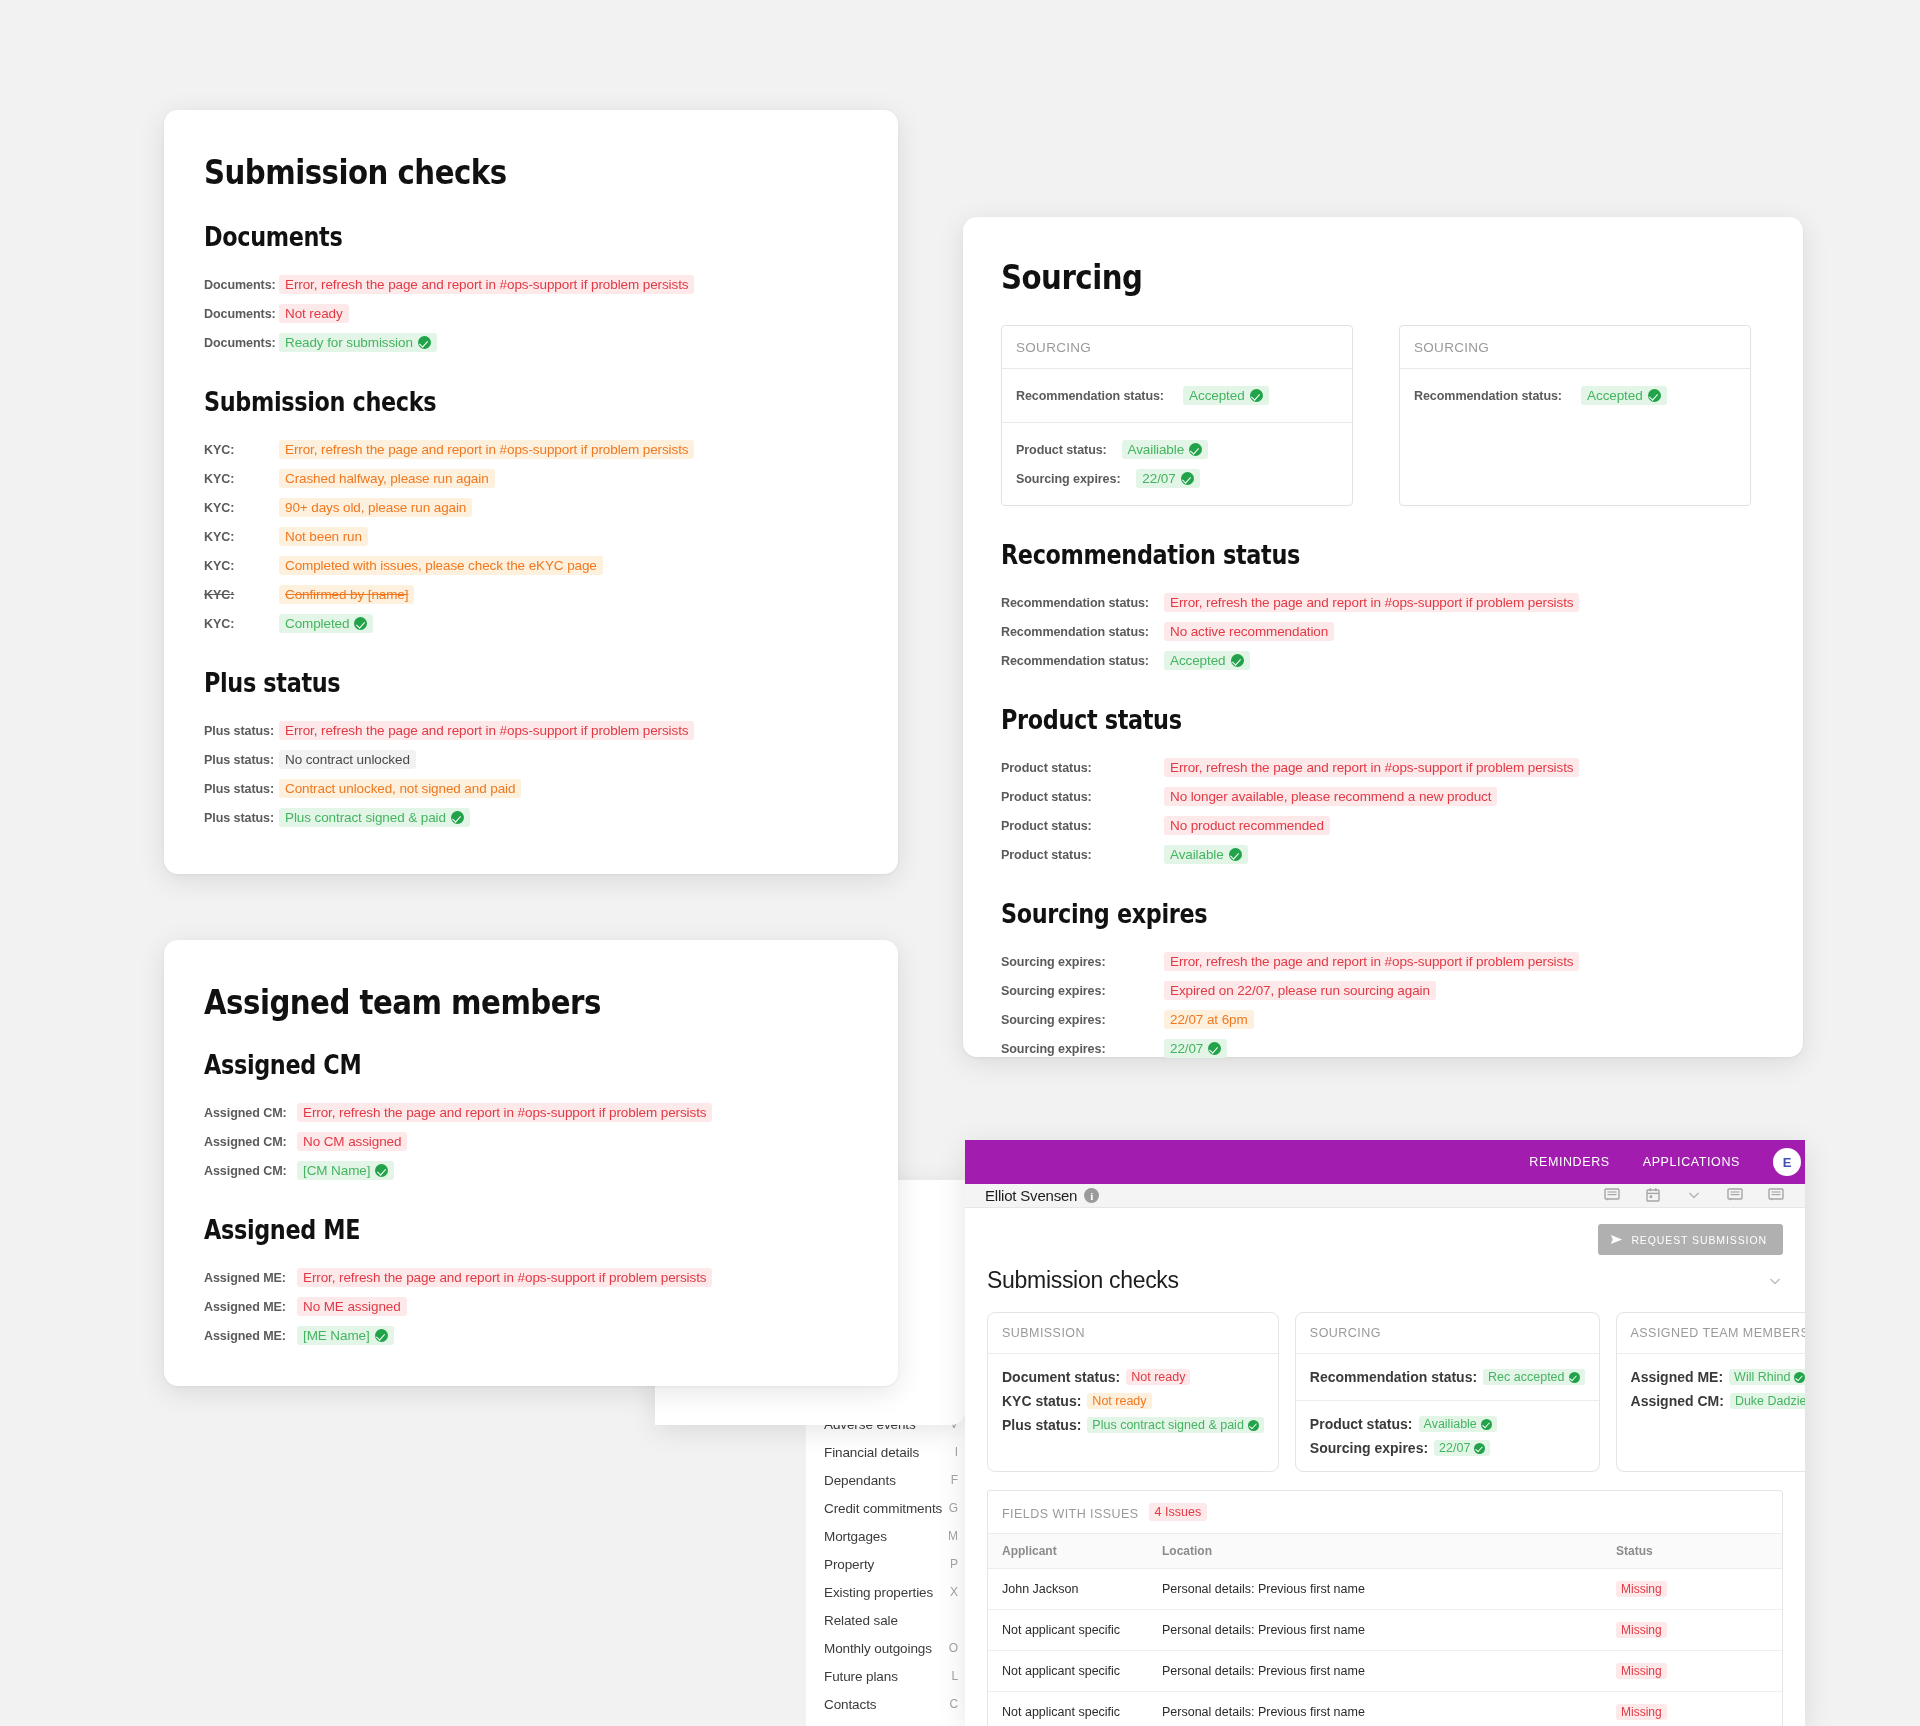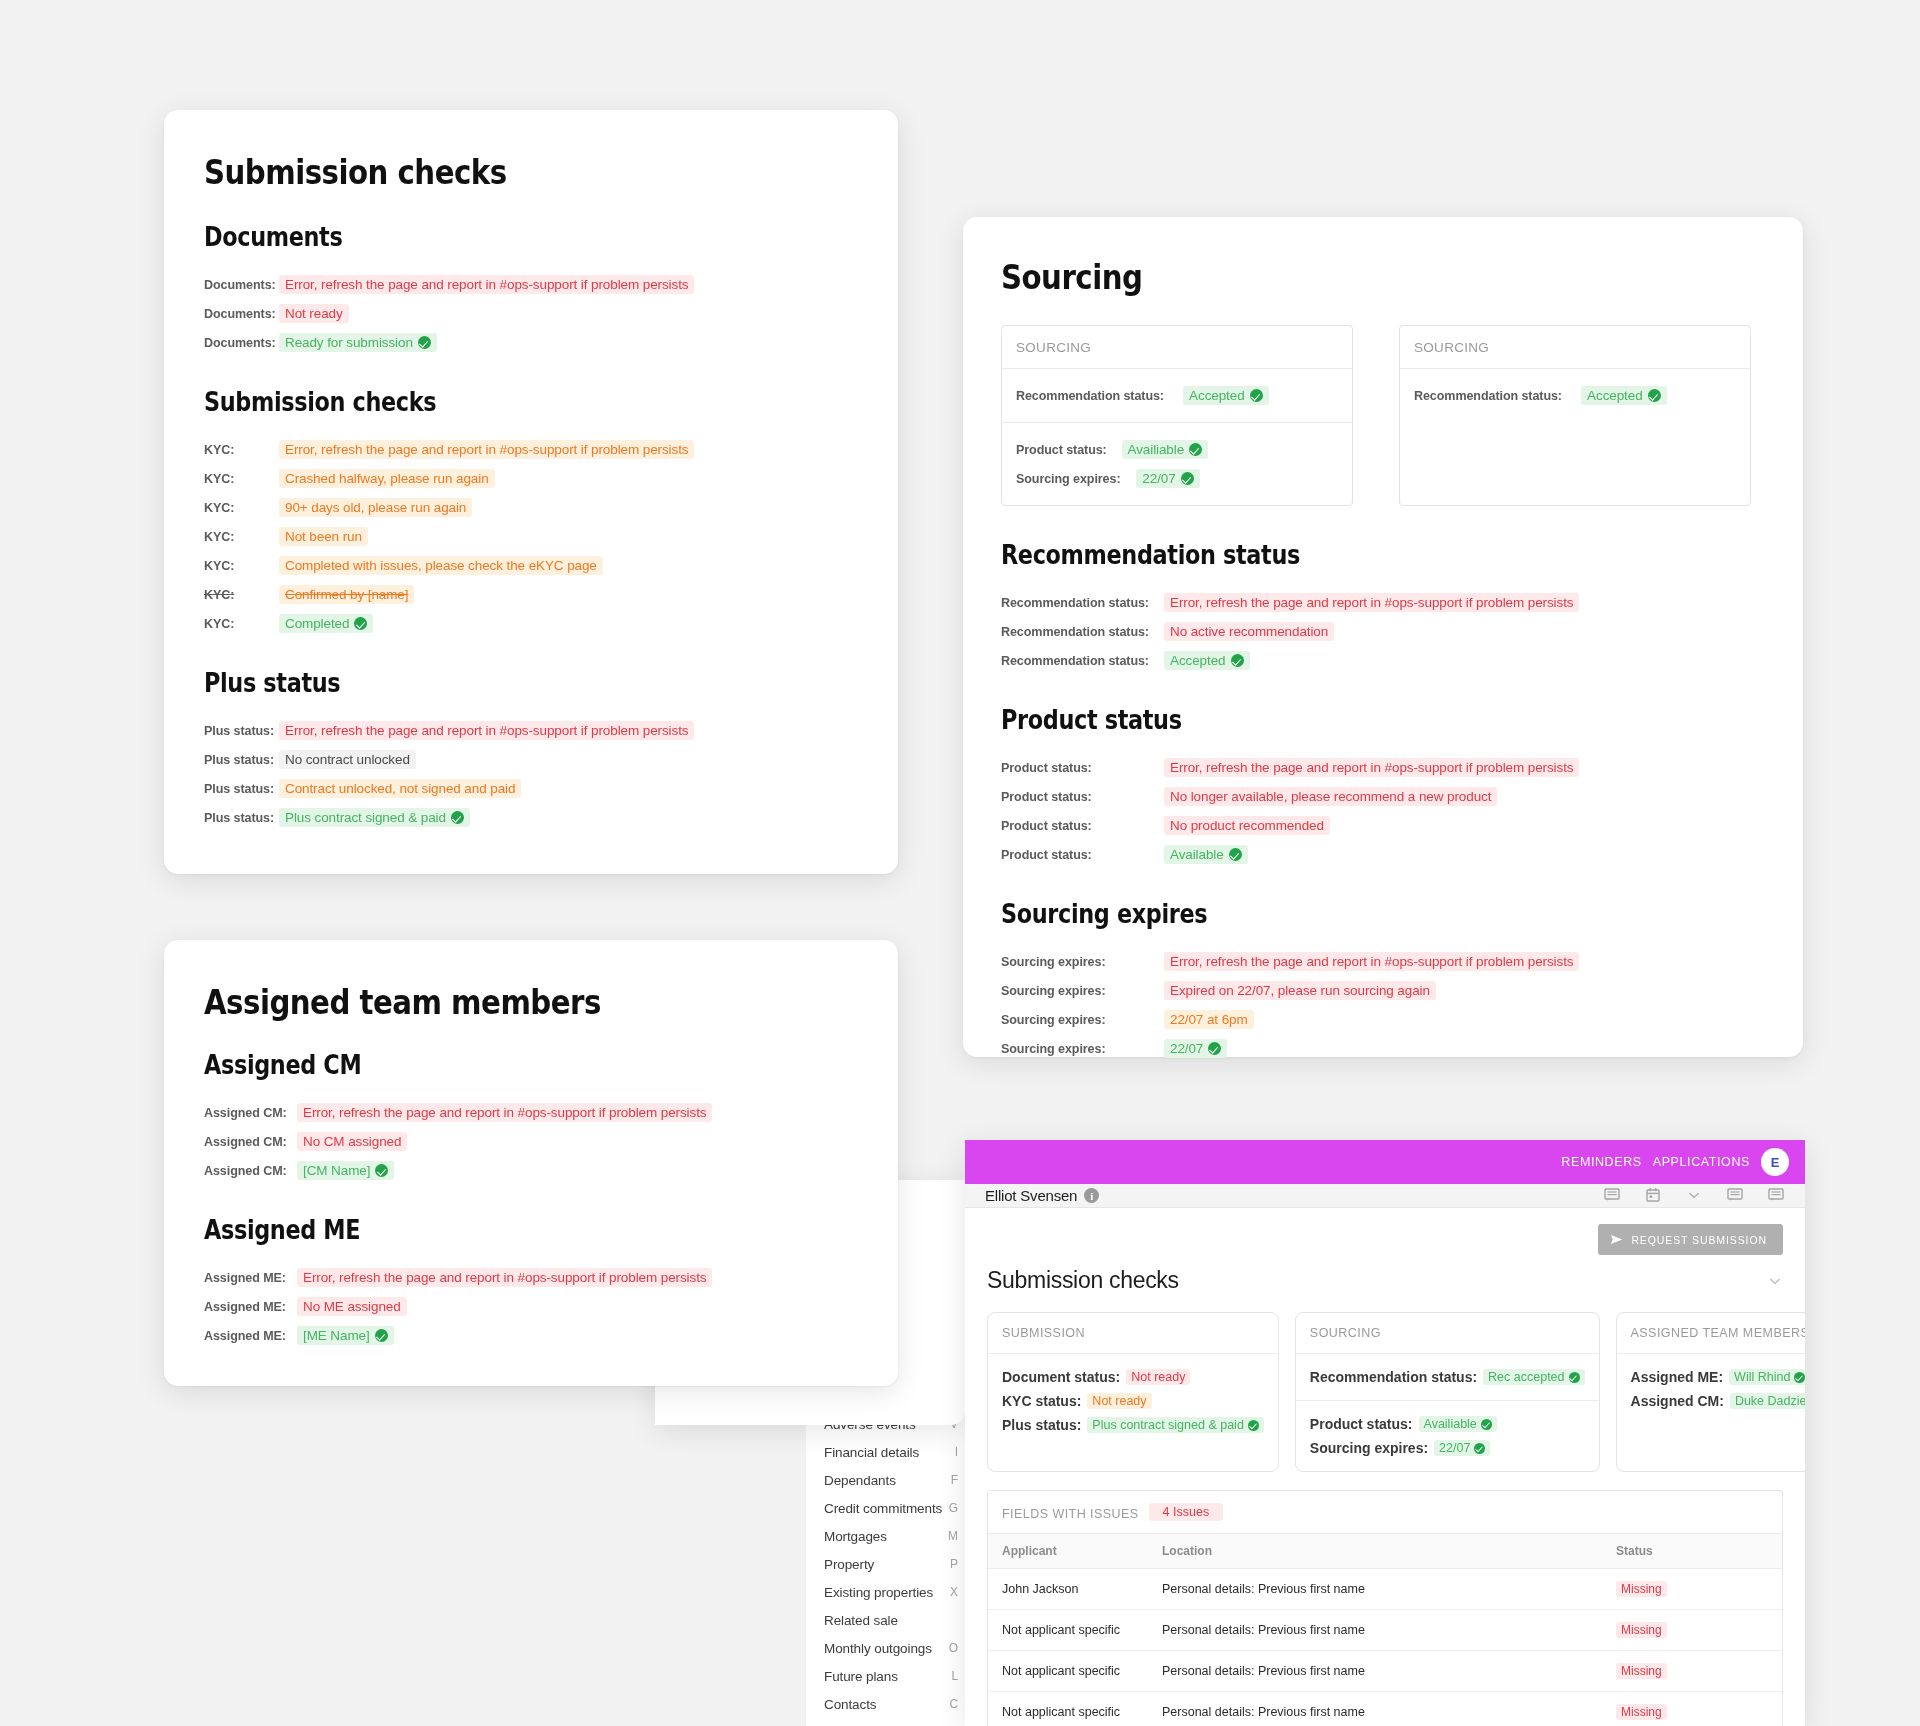--- a/index.html
+++ b/index.html
@@ -101,26 +101,26 @@
 
   
   .appwin {
     position: absolute;
     background: #ffffff;
     overflow: hidden;
     box-shadow: 0 6px 28px rgba(0,0,0,0.10);
   }
   .appbar {
     height: 44px;
-    background: #d946ef;
+    background: #a21caf;
     display: flex;
     align-items: center;
     justify-content: flex-end;
-    padding-right: 16px;
-    gap: 11px;
+    padding-right: 4px;
+    gap: 33px;
   }
   .appbar-link {
     color: #ffffff;
     font-size: 12.5px;
     letter-spacing: 0.6px;
     font-weight: 400;
   }
   .avatar {
     width: 28px; height: 28px; border-radius: 50%;
     background: #ffffff; color: #3f51b5;
@@ -184,21 +184,21 @@
   .tick-s { width: 11px; height: 11px; }
   .tick-s::after { left: 2.7px; top: 2.2px; width: 3.3px; height: 5.8px; border-width: 0 1.5px 1.5px 0; }
 
   
   .issues { border: 1px solid #e4e4e4; border-radius: 3px; background: #fff; }
   .issues-head {
     display: flex; align-items: flex-end; gap: 10px;
     padding: 12px 14px; border-bottom: 1px solid #ececec;
   }
   .issues-head-label { font-size: 12.5px; color: #9a9a9a; letter-spacing: 0.45px; }
-  .issues-count { font-size: 12.5px; background: #fde8ea; color: #e23a45; padding: 2px 14px; border-radius: 3px; }
+  .issues-count { font-size: 12.5px; background: #fde8ea; color: #e23a45; padding: 2px 6px; border-radius: 3px; }
   .tbl { width: 100%; border-collapse: collapse; }
   .tbl th {
     text-align: left; font-weight: 700; font-size: 12px; color: #8c8c8c;
     padding: 10px 14px; background: #fafafa; border-bottom: 1px solid #ececec;
   }
   .tbl td {
     font-size: 12.5px; color: #2b2b2b; padding: 12px 14px;
     border-bottom: 1px solid #efefef;
   }
   .tbl td.status .wpill { font-size: 12px; }

